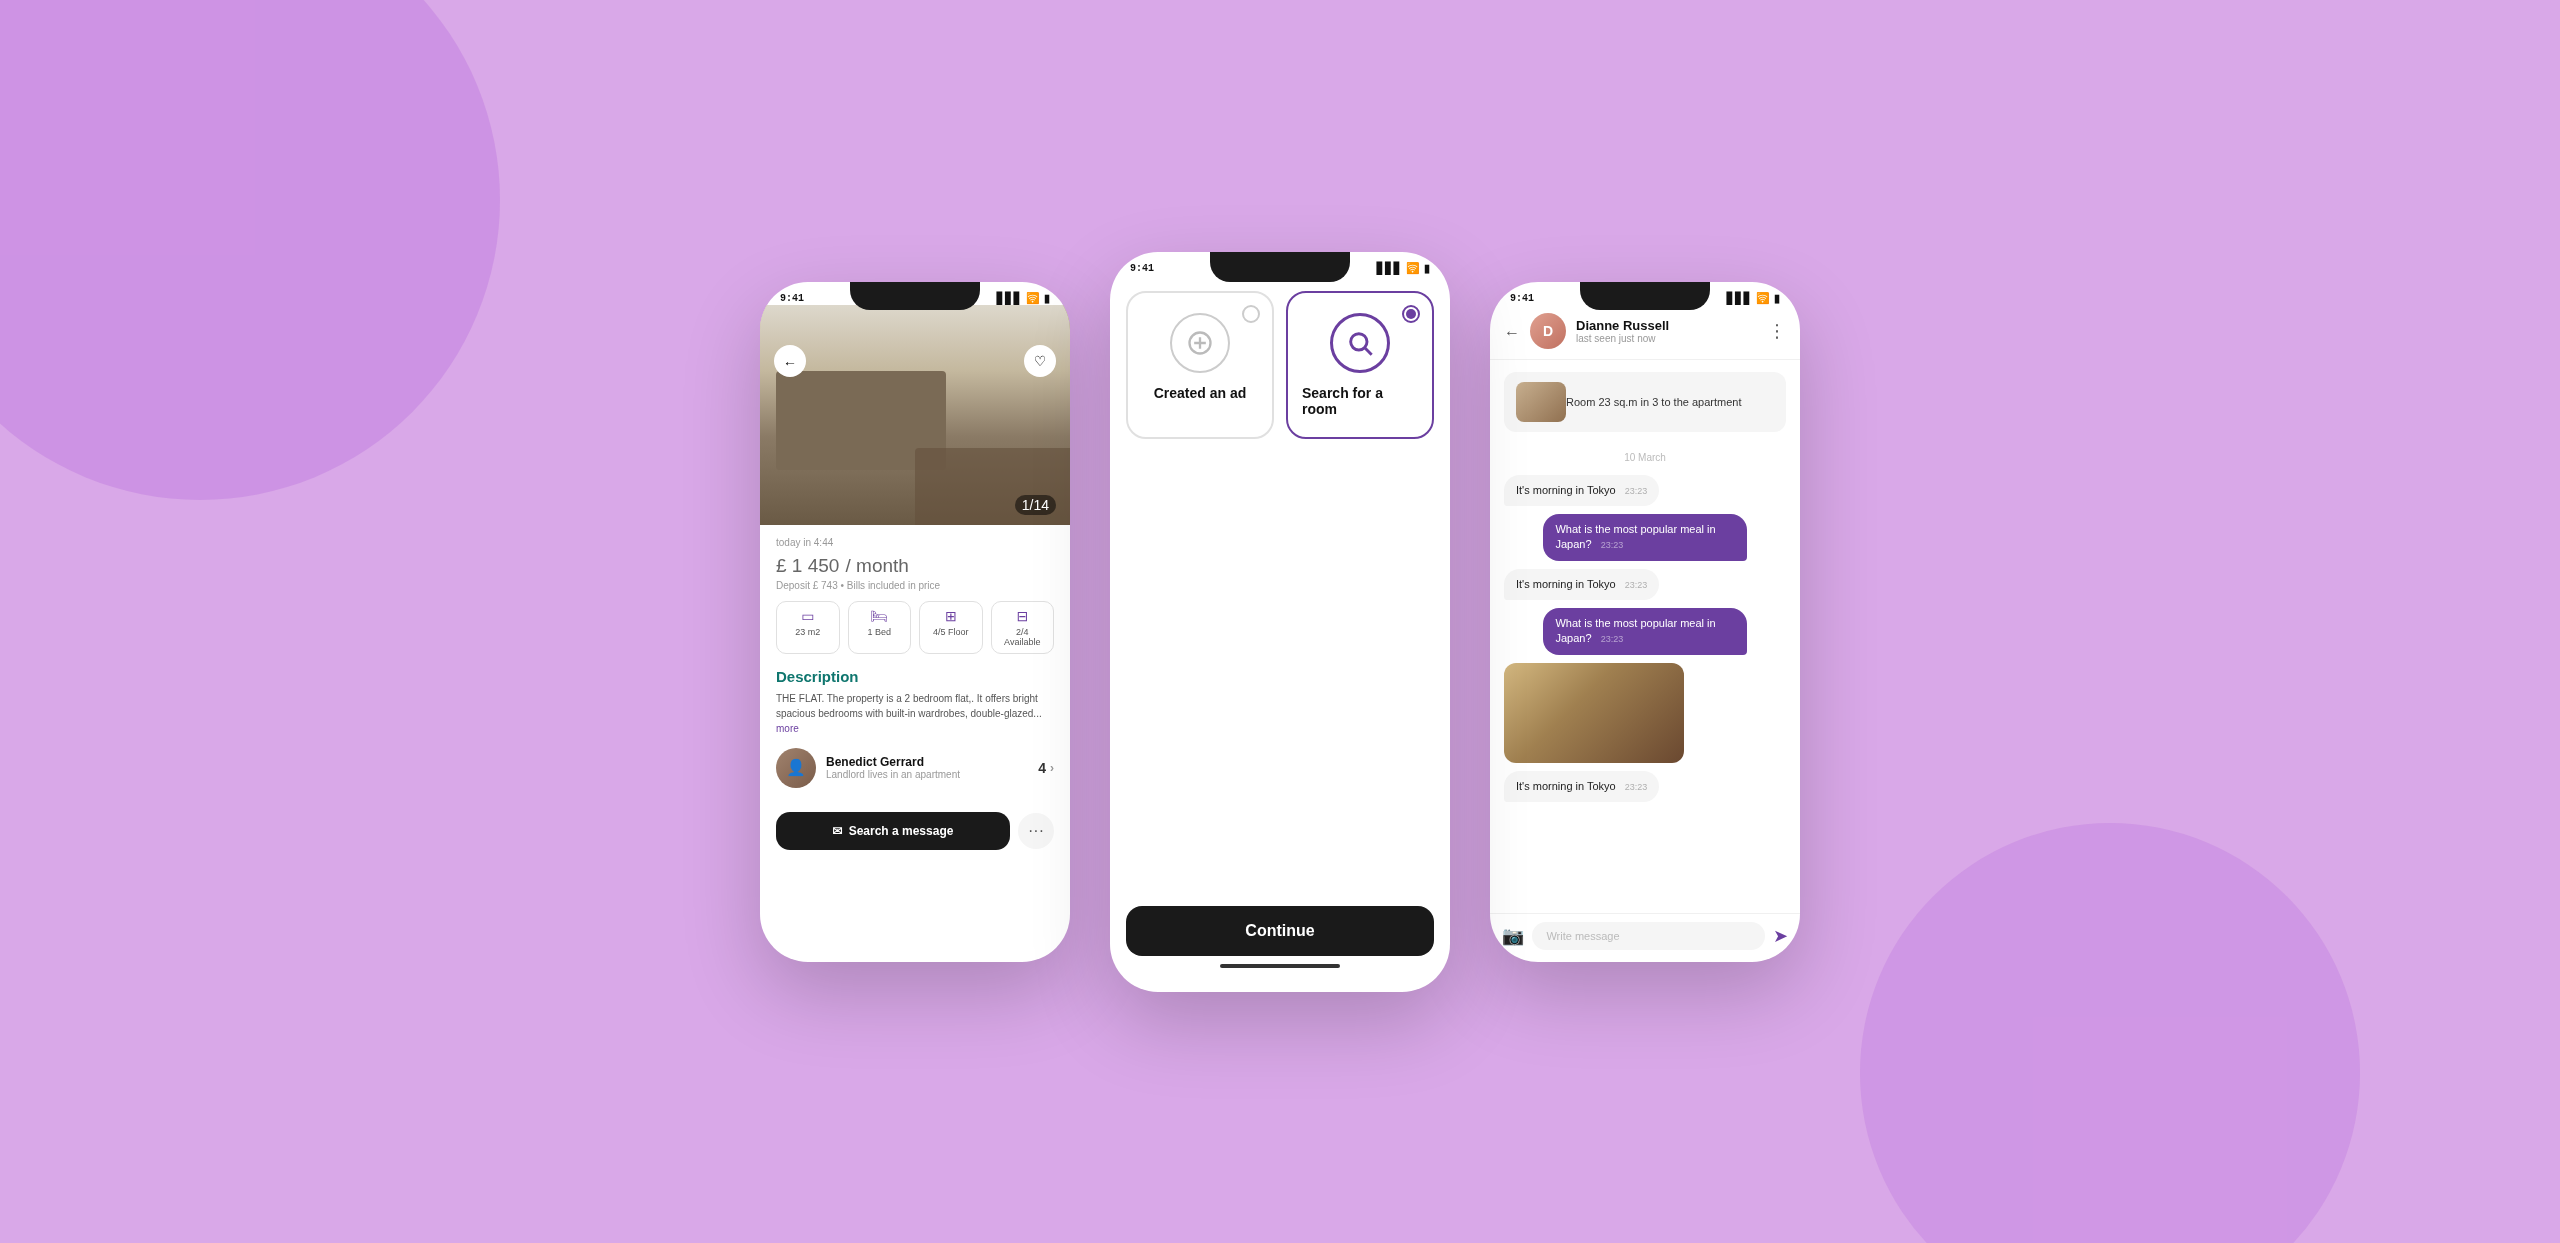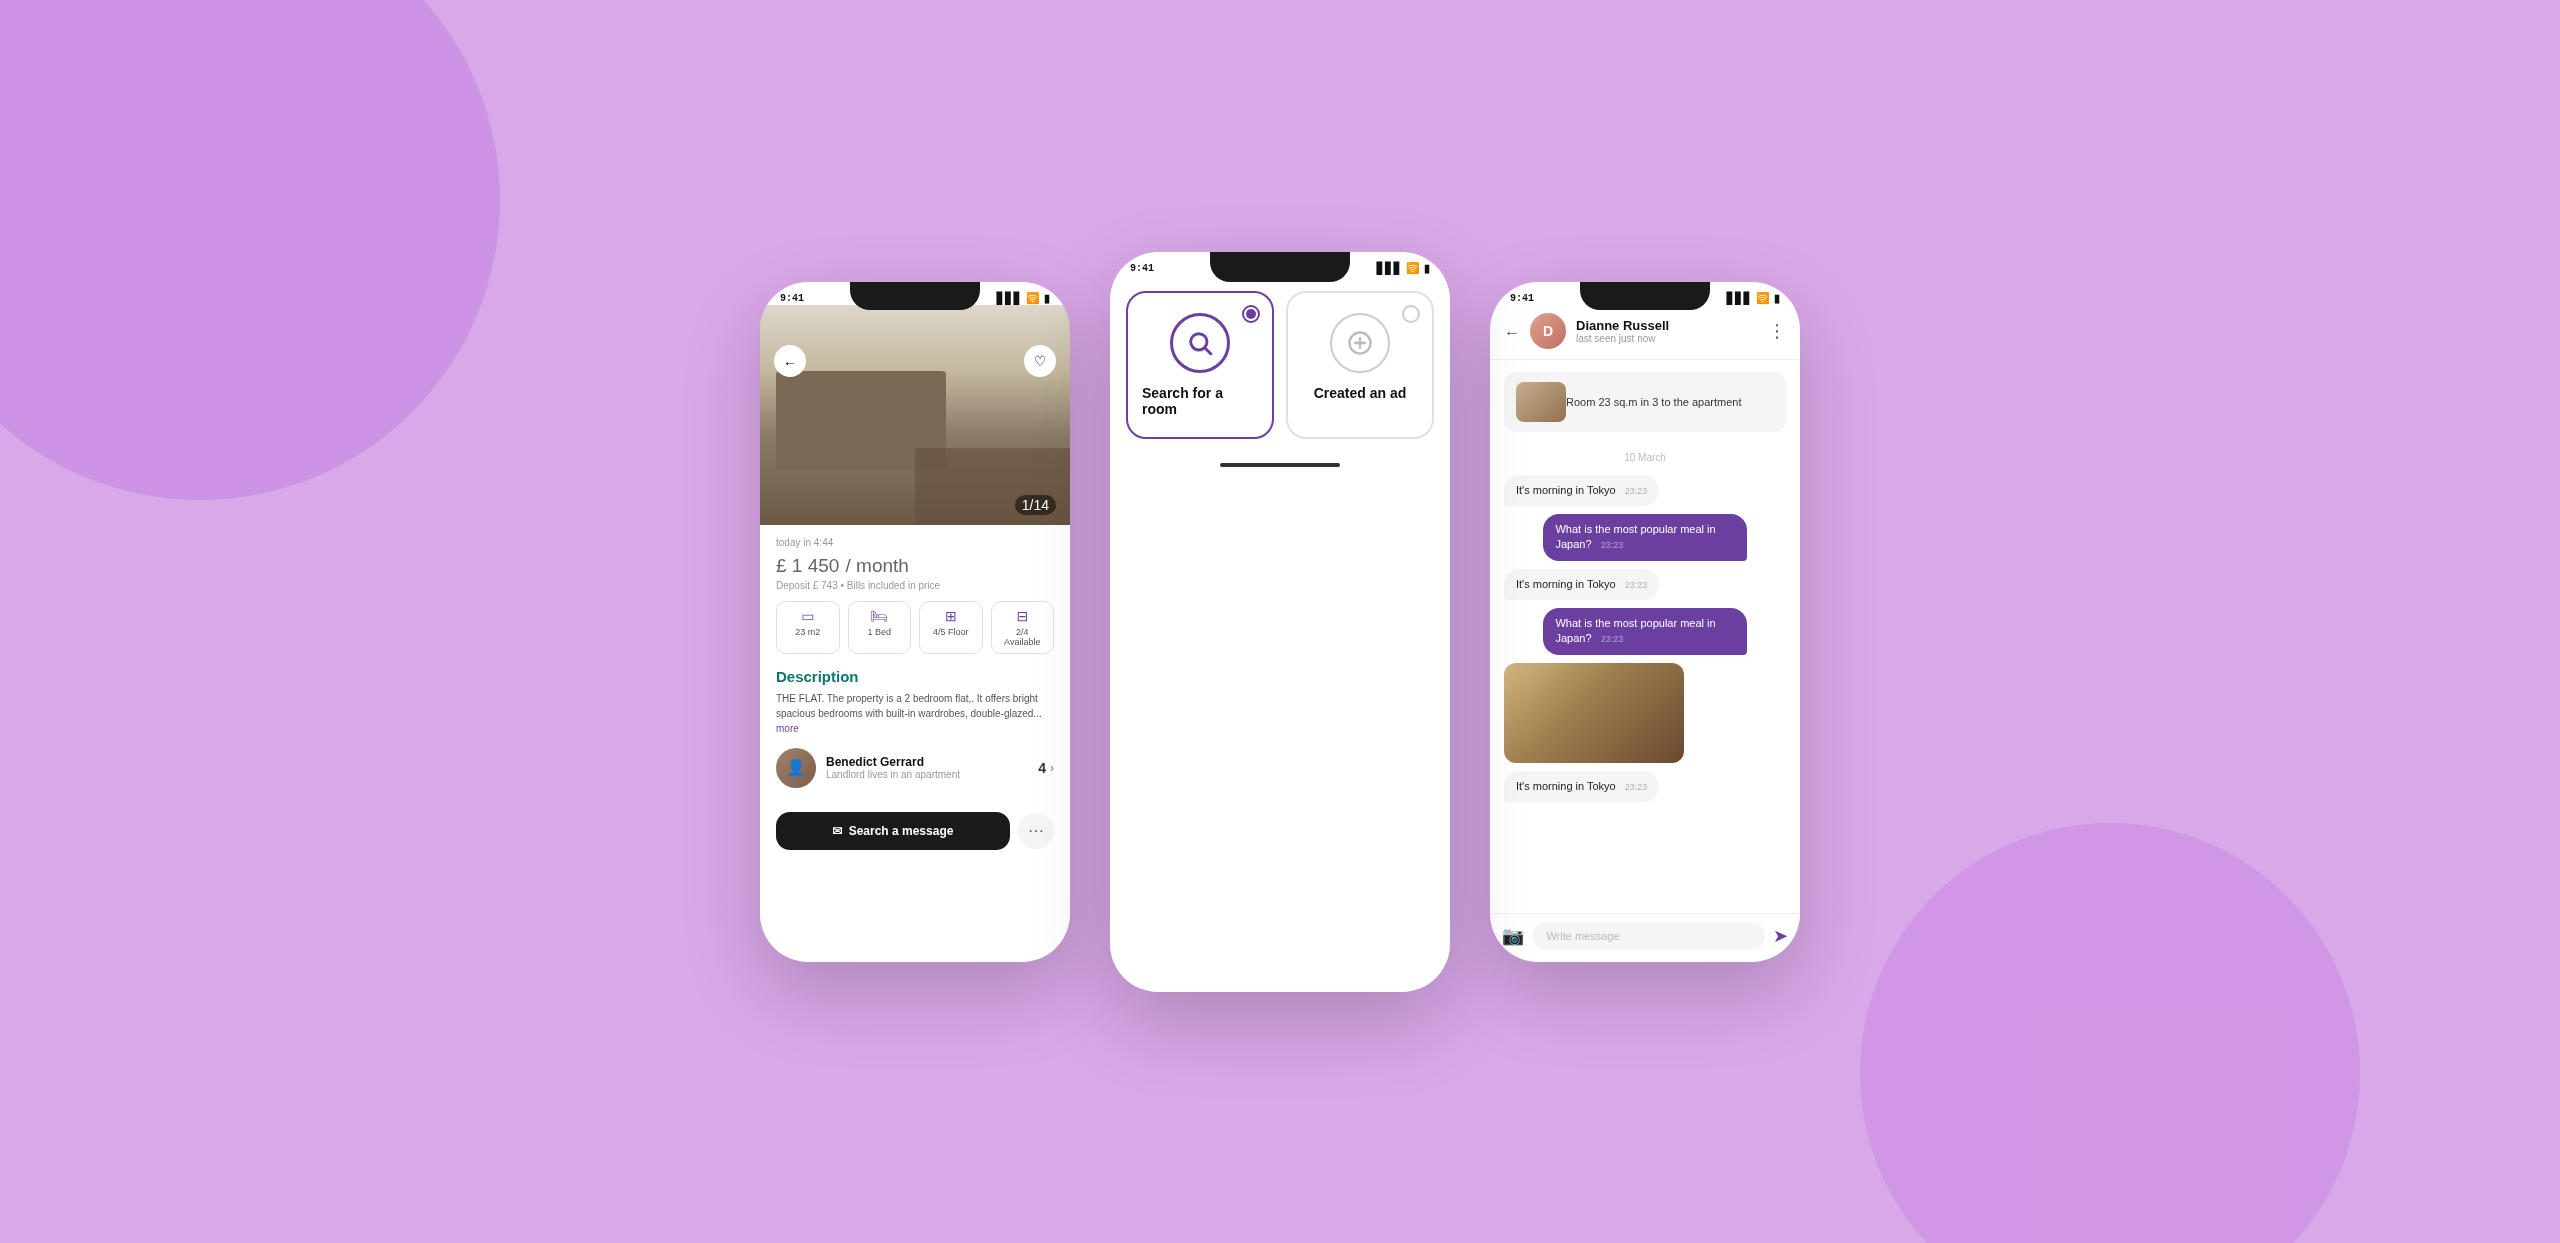--- a/index.html
+++ b/index.html
@@ -640,44 +640,45 @@
           <span>▋▋▋</span>
           <span>🛜</span>
           <span>▮</span>
         </div>
       </div>
 
 
       <div class="role-cards-area">
         <div class="role-cards">
 
-          <div class="role-card selected">
-            <div class="radio-dot"></div>
-            <div class="search-icon-large">
-              <svg width="28" height="28" viewBox="0 0 24 24" fill="none" stroke="#6b3fa0" stroke-width="2.5">
-                <circle cx="11" cy="11" r="7"></circle>
-                <line x1="16.5" y1="16.5" x2="22" y2="22"></line>
-              </svg>
-            </div>
-            <div class="role-label">Search for a room</div>
-          </div>
-
           <div class="role-card">
             <div class="radio-dot empty"></div>
             <div class="add-icon-large">
               <svg width="28" height="28" viewBox="0 0 24 24" fill="none" stroke="#bbb" stroke-width="2">
                 <circle cx="12" cy="12" r="9"></circle>
                 <line x1="12" y1="7" x2="12" y2="17"></line>
                 <line x1="7" y1="12" x2="17" y2="12"></line>
               </svg>
             </div>
             <div class="role-label">Created an ad</div>
           </div>
-        </div>
-
+
+          <div class="role-card selected">
+            <div class="radio-dot"></div>
+            <div class="search-icon-large">
+              <svg width="28" height="28" viewBox="0 0 24 24" fill="none" stroke="#6b3fa0" stroke-width="2.5">
+                <circle cx="11" cy="11" r="7"></circle>
+                <line x1="16.5" y1="16.5" x2="22" y2="22"></line>
+              </svg>
+            </div>
+            <div class="role-label">Search for a room</div>
+          </div>
+        </div>
+
+        <button class="continue-btn">Continue</button>
 
         <div class="home-indicator">
           <div class="home-bar"></div>
         </div>
       </div>
     </div>
   </div>
 
   <div class="phone phone-3">
     <div class="phone-notch"></div>

